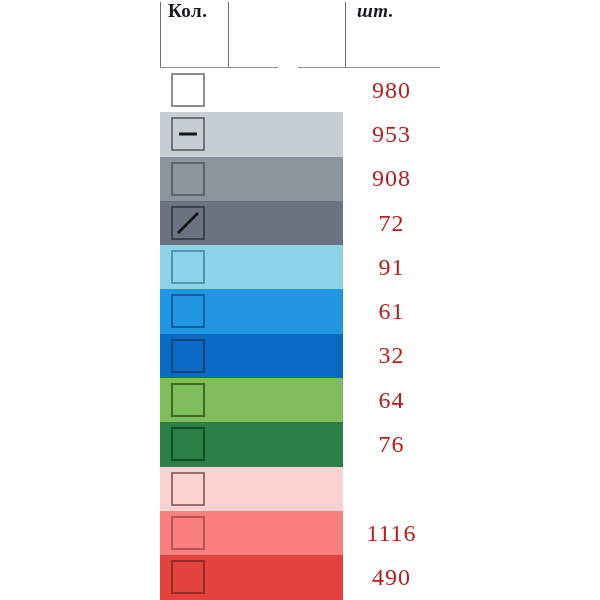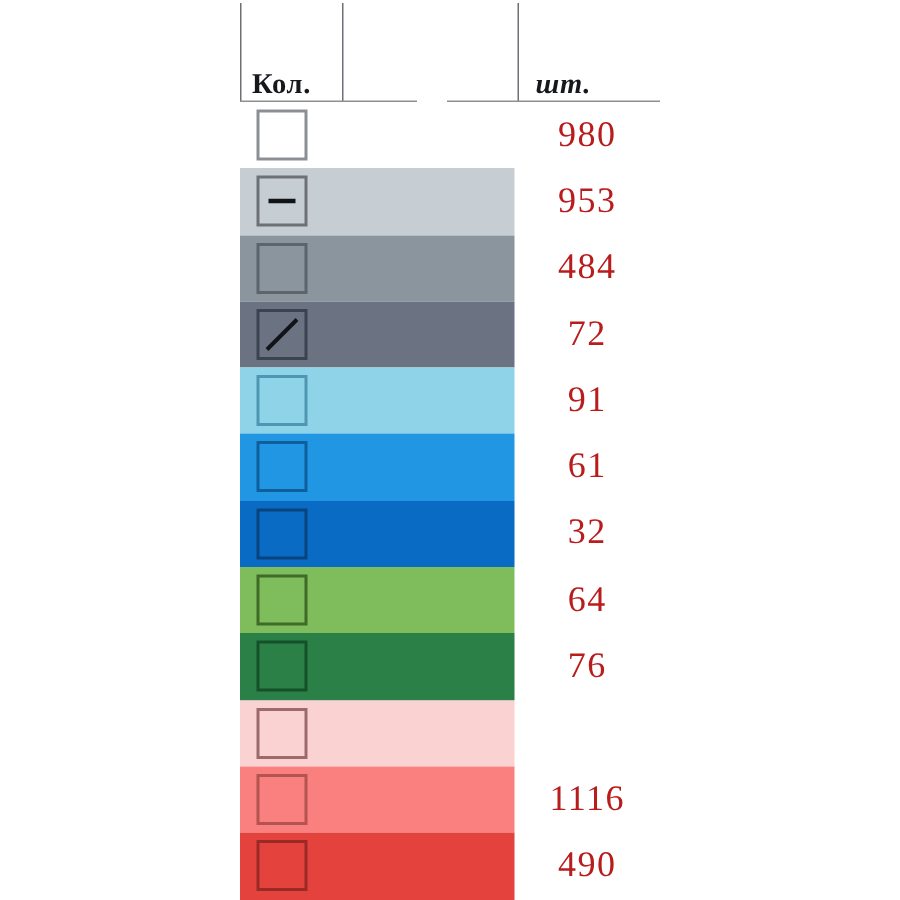--- a/index.html
+++ b/index.html
@@ -26,21 +26,21 @@
     left: 0;
     top: 0;
     width: 600px;
     height: 68px;
   }
   .header-cell {
     position: absolute;
     top: 0;
     height: 68px;
     display: flex;
-    align-items: flex-end;
+    align-items: flex-start;
   }
   .header-label {
     font-family: "Liberation Serif", serif;
     font-weight: bold;
     font-size: 19px;
     color: #16181c;
     letter-spacing: 0.5px;
     white-space: nowrap;
   }
   #header-col-kol { left: 168px; }
@@ -154,21 +154,21 @@
         <div class="symbol-box" style="border-color: rgb(109, 113, 118);">
           <svg class="symbol-glyph" viewBox="0 0 30 30">
             <line x1="6" y1="15" x2="24" y2="15" stroke="#111417" stroke-width="3"></line>
           </svg>
         </div>
         <div class="count">953</div>
       </div>
       <div class="legend-row">
         <div class="swatch" style="background: rgb(139, 149, 157);"></div>
         <div class="symbol-box" style="border-color: rgb(92, 100, 108);"></div>
-        <div class="count">484</div>
+        <div class="count">908</div>
       </div>
       <div class="legend-row">
         <div class="swatch" style="background: rgb(107, 115, 131);"></div>
         <div class="symbol-box" style="border-color: rgb(60, 67, 80);">
           <svg class="symbol-glyph" viewBox="0 0 30 30">
             <line x1="5" y1="25" x2="25" y2="5" stroke="#111417" stroke-width="2.6"></line>
           </svg>
         </div>
         <div class="count">72</div>
       </div>

